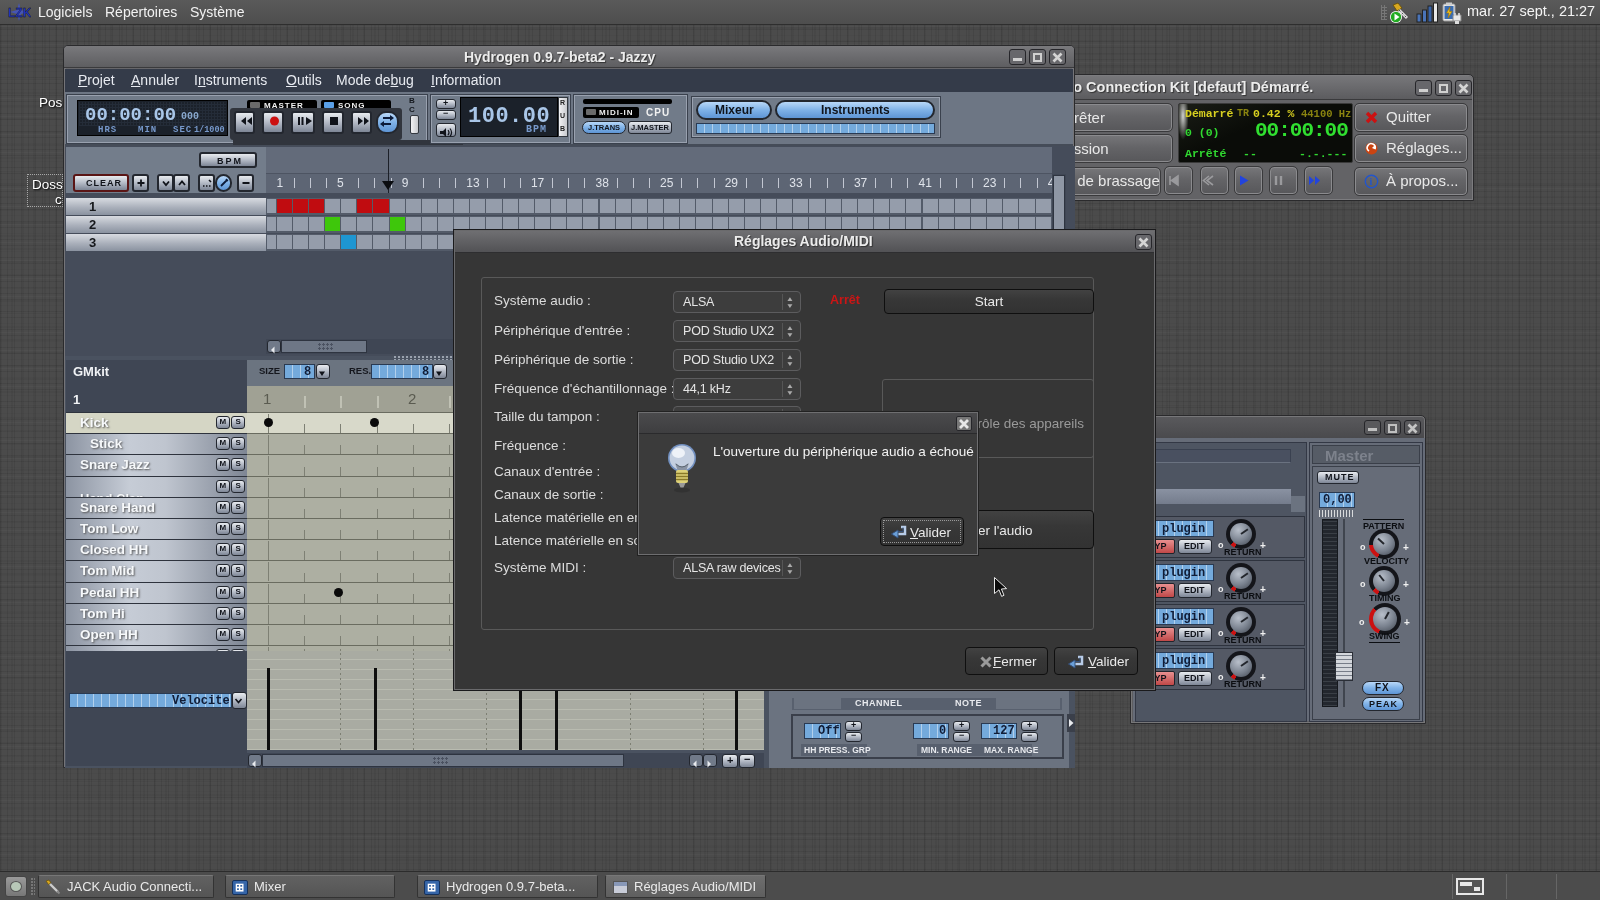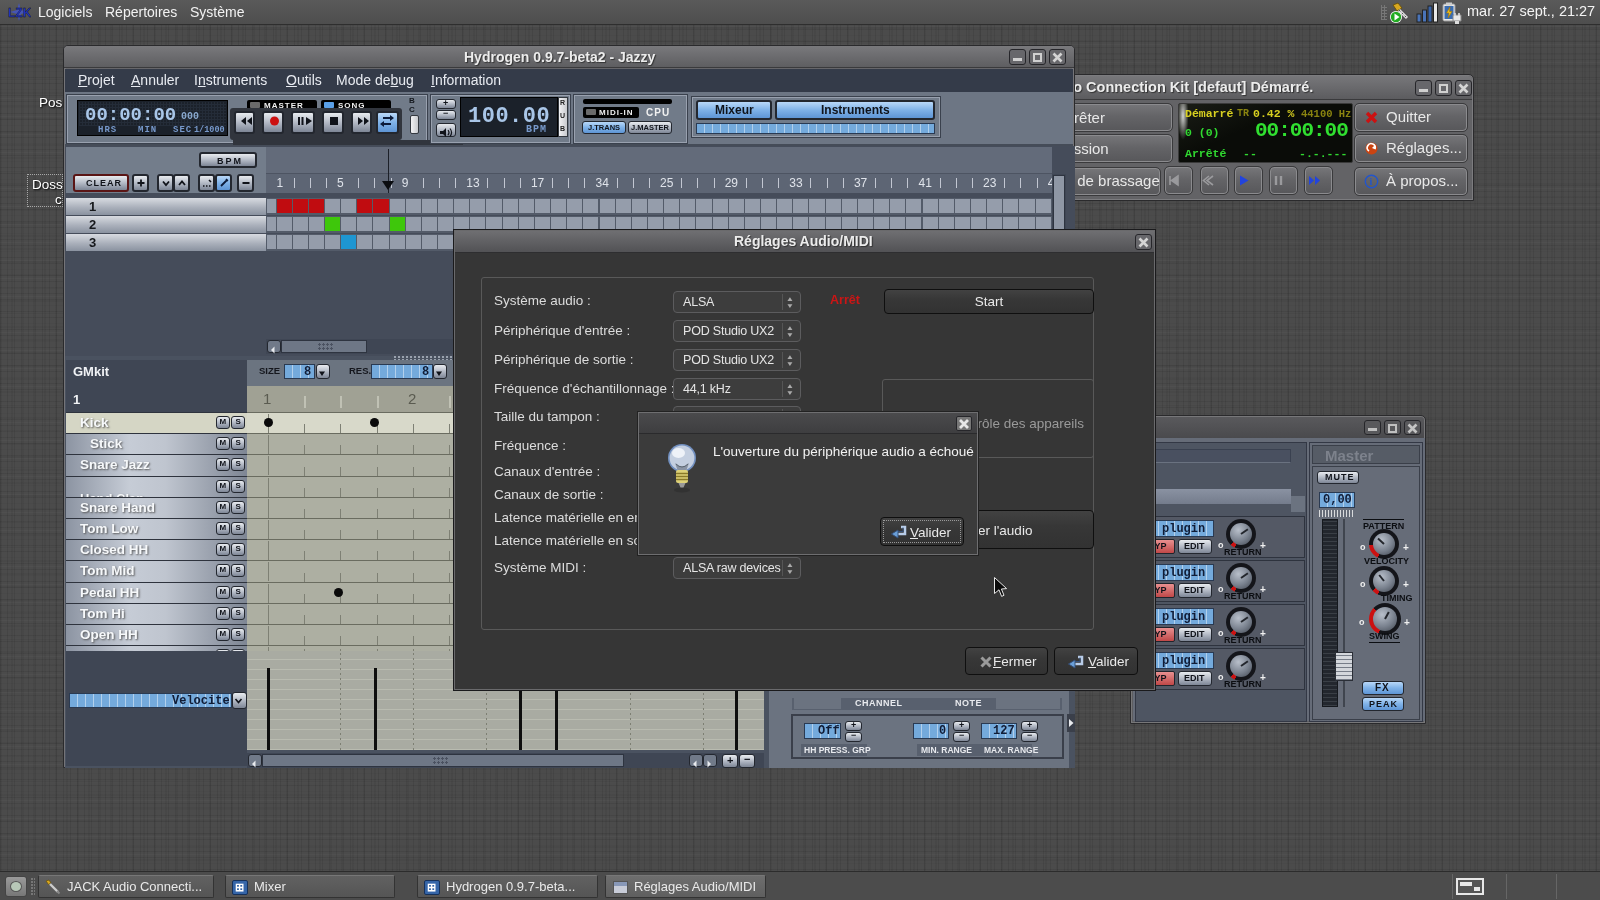--- a/index.html
+++ b/index.html
@@ -7,21 +7,21 @@
  repeating-linear-gradient(90deg, rgba(0,0,0,.05) 0 2px, transparent 2px 11px),
  repeating-linear-gradient(0deg, rgba(0,0,0,.075) 0 1px, transparent 1px 6px),
  repeating-linear-gradient(0deg, rgba(0,0,0,.04) 0 2px, transparent 2px 13px),
  repeating-linear-gradient(0deg, rgba(255,255,255,.025) 0 1px, transparent 1px 9px),
  #4b4b4b;}
 .a{position:absolute}
 .tx{position:absolute;white-space:nowrap}
 
 .hpan{position:absolute;background:#717b89;border:1px solid #3a414d;box-shadow:inset 0 0 0 1px #99a1af}
 .hbtn{position:absolute;background:linear-gradient(#e8ebef,#b9bfca 45%,#8d95a4 85%,#7e8695);border:2px solid #23272f;border-radius:3px}
-.hbtnb{position:absolute;background:linear-gradient(#b9d8f8,#7fb2e8 50%,#5e95d5);border:2px solid #23272f;border-radius:3px}
+.hbtnb{position:absolute;background:linear-gradient(#b9d8f8,#7fb2e8 50%,#5e95d5);border:2px solid #23272f;border-radius:10px}
 .lcdd{position:absolute;background:#1b212a;font-family:"Liberation Mono",monospace;color:#cfe2f8}
 .lcdb{position:absolute;background:#74aadc;font-family:"Liberation Mono",monospace;color:#101c36;
   box-shadow:inset 0 0 0 1px #2a3a52}
 .seg{background-image:repeating-linear-gradient(90deg,rgba(255,255,255,.45) 0 1px,rgba(255,255,255,0) 1px 8px)}
 .wbtn{position:absolute;border:1px solid #26262a;border-radius:3px;background:#67676b;color:#d4d4d6;text-align:center}
 
 .dbtn{position:absolute;background:linear-gradient(#424242,#373737 40%,#323232);border:1px solid #0f0f0f;border-radius:4px;color:#e9e9e9}
 .combo{position:absolute;width:128px;height:22px;background:#3d3d3d;border:1px solid #5c5c5e;border-radius:4px;color:#e5e5e5;font-size:12.5px;line-height:20px;padding-left:9px;letter-spacing:-.2px}
 .combo:after{content:"";position:absolute;right:17px;top:2px;bottom:2px;width:1px;background:#555}
 .car{position:absolute;right:5px;width:8px;color:#aaa;font-size:6.5px;line-height:7px;transform:scaleX(1.3)}
@@ -276,21 +276,21 @@
     <div class="a" style="left:375.0px;top:132px;width:1px;height:10px;background:#c2c7d2"></div>
     <div class="a" style="left:391.1px;top:132px;width:1px;height:10px;background:#c2c7d2"></div>
     <div class="tx" style="left:402.29999999999995px;top:130px;font-size:12px;color:#dfe3ea;font-weight:normal;">13</div>
     <div class="a" style="left:423.4px;top:132px;width:1px;height:10px;background:#c2c7d2"></div>
     <div class="a" style="left:439.6px;top:132px;width:1px;height:10px;background:#c2c7d2"></div>
     <div class="a" style="left:455.8px;top:132px;width:1px;height:10px;background:#c2c7d2"></div>
     <div class="tx" style="left:466.9px;top:130px;font-size:12px;color:#dfe3ea;font-weight:normal;">17</div>
     <div class="a" style="left:488.0px;top:132px;width:1px;height:10px;background:#c2c7d2"></div>
     <div class="a" style="left:504.2px;top:132px;width:1px;height:10px;background:#c2c7d2"></div>
     <div class="a" style="left:520.3px;top:132px;width:1px;height:10px;background:#c2c7d2"></div>
-    <div class="tx" style="left:531.5px;top:130px;font-size:12px;color:#dfe3ea;font-weight:normal;">34</div>
+    <div class="tx" style="left:531.5px;top:130px;font-size:12px;color:#dfe3ea;font-weight:normal;">38</div>
     <div class="a" style="left:552.6px;top:132px;width:1px;height:10px;background:#c2c7d2"></div>
     <div class="a" style="left:568.8px;top:132px;width:1px;height:10px;background:#c2c7d2"></div>
     <div class="a" style="left:585.0px;top:132px;width:1px;height:10px;background:#c2c7d2"></div>
     <div class="tx" style="left:596.0999999999999px;top:130px;font-size:12px;color:#dfe3ea;font-weight:normal;">25</div>
     <div class="a" style="left:617.2px;top:132px;width:1px;height:10px;background:#c2c7d2"></div>
     <div class="a" style="left:633.4px;top:132px;width:1px;height:10px;background:#c2c7d2"></div>
     <div class="a" style="left:649.5px;top:132px;width:1px;height:10px;background:#c2c7d2"></div>
     <div class="tx" style="left:660.6999999999999px;top:130px;font-size:12px;color:#dfe3ea;font-weight:normal;">29</div>
     <div class="a" style="left:681.8px;top:132px;width:1px;height:10px;background:#c2c7d2"></div>
     <div class="a" style="left:698.0px;top:132px;width:1px;height:10px;background:#c2c7d2"></div>
@@ -909,21 +909,21 @@
     <div class="tx" style="left:272px;top:126px;font-size:10px;color:#f0f0f0;font-weight:bold;">+</div>
     <div class="tx" style="left:233px;top:140px;font-size:9px;color:#0c0e12;font-weight:bold;">VELOCITY</div>
     <div class="a" style="left:238px;top:150px;width:30px;height:30px;border-radius:50%;background:conic-gradient(from 205deg, #cc1111 0 25deg, #14151a 25deg 360deg)">
       <div class="a" style="left:4px;top:4px;right:4px;bottom:4px;border-radius:50%;background:radial-gradient(circle at 38% 32%, #b8bfca, #79818e 55%, #3f454f)"></div>
       <svg class="a" style="left:0;top:0" width="30" height="30" viewBox="0 0 30 30">
         <path d="M15.0 15.0 L10.2 9.0" stroke="#23262c" stroke-width="2"></path>
       </svg>
     </div>
     <div class="tx" style="left:229px;top:163px;font-size:9px;color:#f0f0f0;font-weight:bold;">o</div>
     <div class="tx" style="left:272px;top:163px;font-size:10px;color:#f0f0f0;font-weight:bold;">+</div>
-    <div class="tx" style="left:238px;top:177px;font-size:9px;color:#0c0e12;font-weight:bold;margin-left:12px;">TIMING</div>
+    <div class="tx" style="left:238px;top:177px;font-size:9px;color:#0c0e12;font-weight:bold;">TIMING</div>
     <div class="a" style="left:238px;top:187px;width:32px;height:32px;border-radius:50%;background:conic-gradient(from 205deg, #cc1111 0 110deg, #14151a 110deg 360deg)">
       <div class="a" style="left:4px;top:4px;right:4px;bottom:4px;border-radius:50%;background:radial-gradient(circle at 38% 32%, #b8bfca, #79818e 55%, #3f454f)"></div>
       <svg class="a" style="left:0;top:0" width="32" height="32" viewBox="0 0 32 32">
         <path d="M16.0 16.0 L19.84 8.96" stroke="#23262c" stroke-width="2"></path>
       </svg>
     </div>
     <div class="tx" style="left:228px;top:201px;font-size:9px;color:#f0f0f0;font-weight:bold;">o</div>
     <div class="tx" style="left:273px;top:201px;font-size:10px;color:#f0f0f0;font-weight:bold;">+</div>
     <div class="tx" style="left:238px;top:215px;font-size:9px;color:#0c0e12;font-weight:bold;border-bottom:1px solid #0c0e12;padding-bottom:1px">SWING</div>
     <div class="hbtnb" style="left:231px;top:265px;width:42px;height:14px;border-width:1px">

